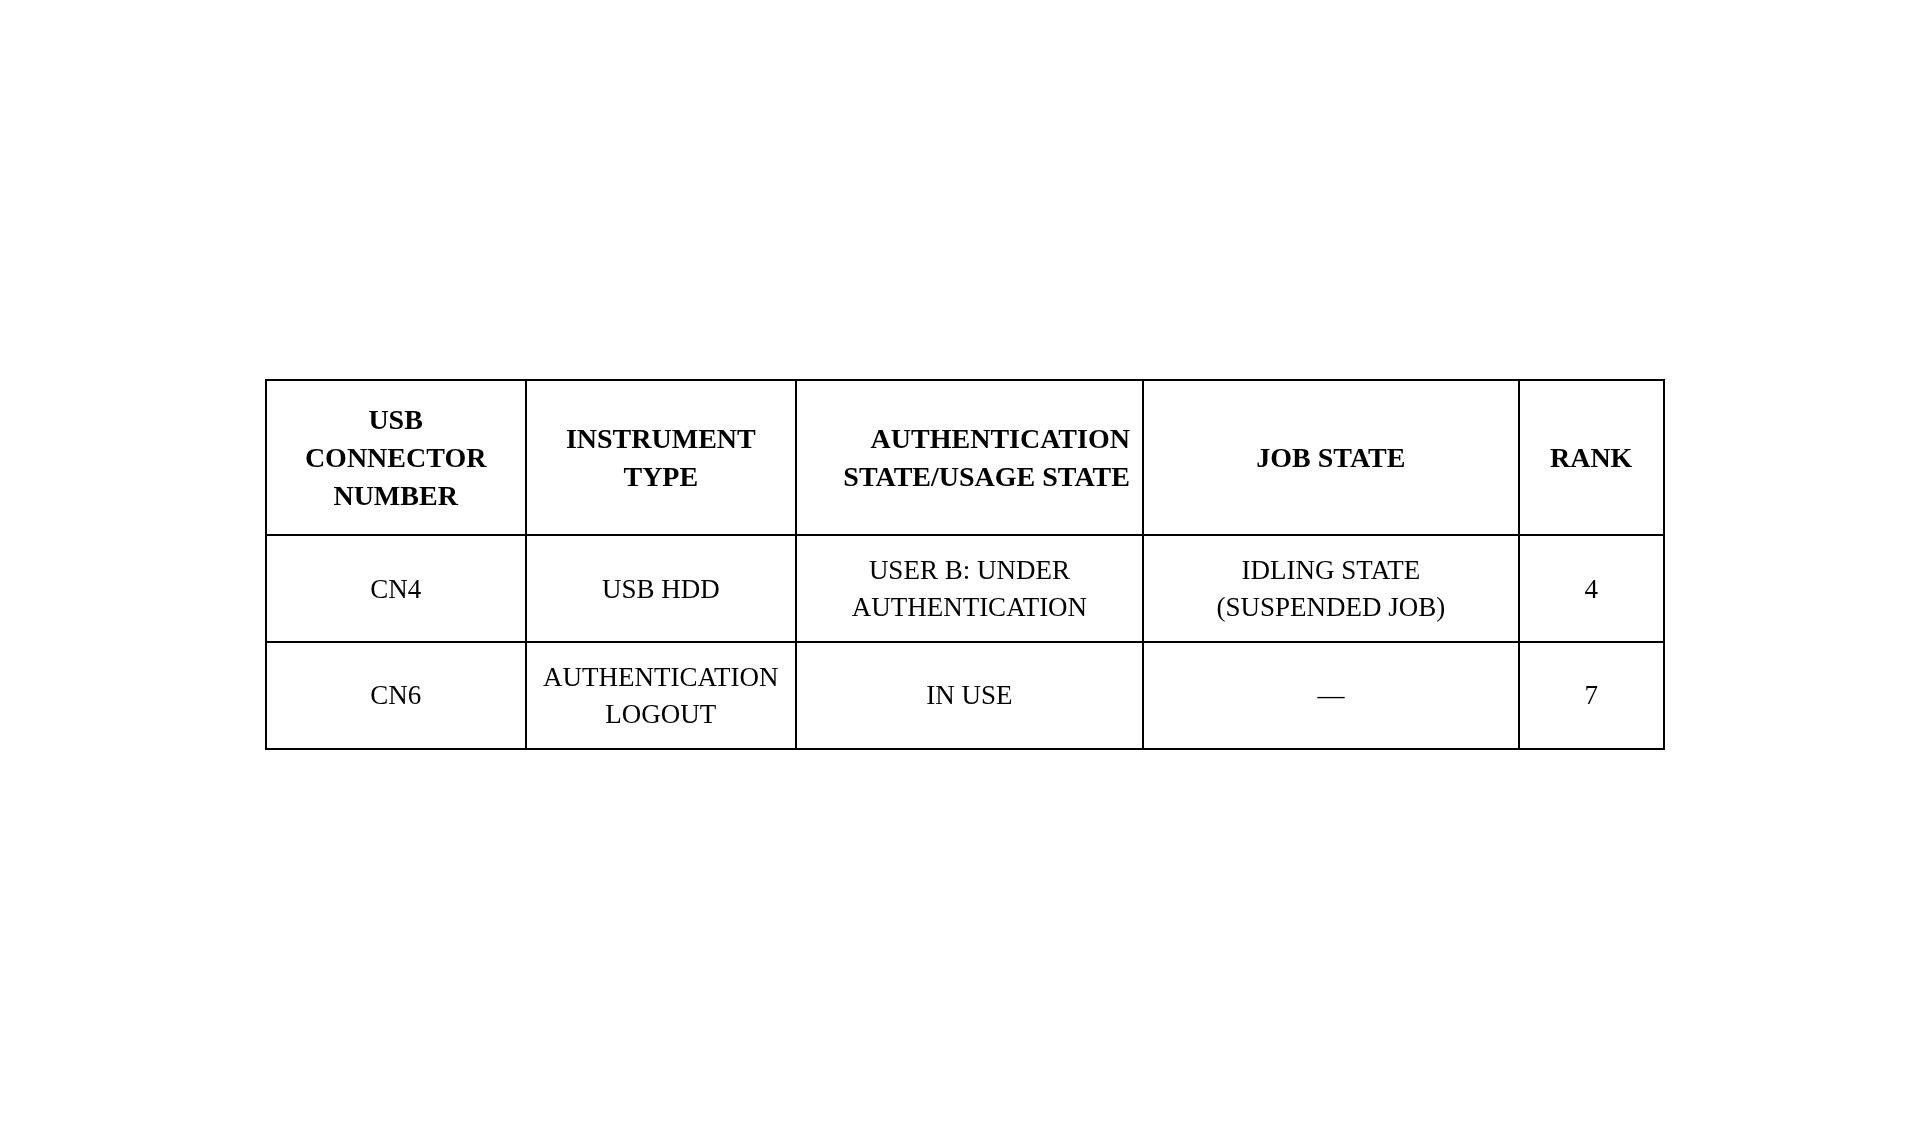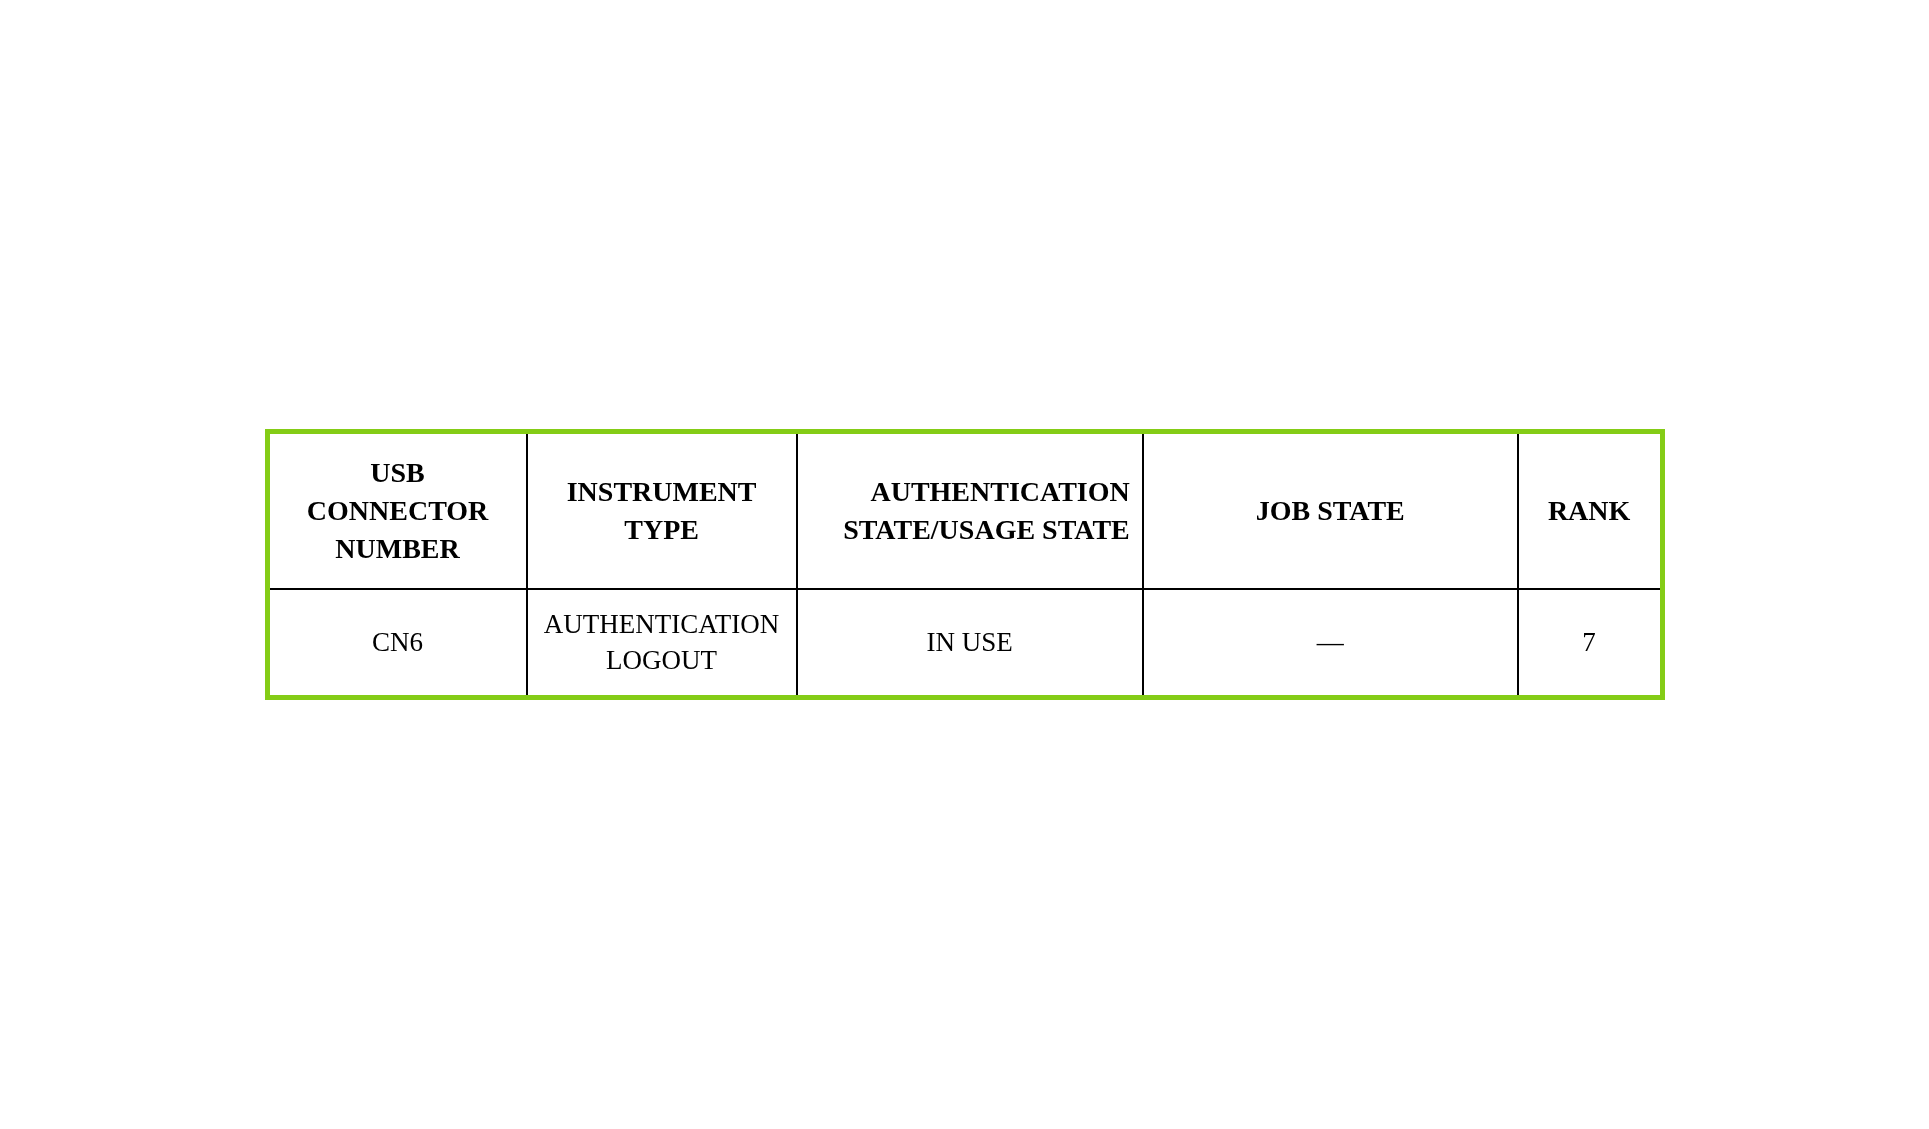--- a/index.html
+++ b/index.html
@@ -19,21 +19,21 @@
     }
 
     .table-container {
       width: 1400px;
       margin: 60px auto;
     }
 
     table {
       width: 100%;
       border-collapse: collapse;
-      border: 5px solid #84cc16;
+      border: 2px solid #84cc16;
     }
 
     th, td {
       border: 2px solid #000;
       text-align: center;
       vertical-align: middle;
       padding: 16px 12px;
       font-size: 28px;
       font-weight: normal;
       line-height: 1.35;
@@ -64,20 +64,27 @@
       <tr>
         <th class="col-usb">USB CONNECTOR NUMBER</th>
         <th class="col-instrument">INSTRUMENT TYPE</th>
         <th class="col-auth">AUTHENTICATION STATE/USAGE STATE</th>
         <th class="col-job">JOB STATE</th>
         <th class="col-rank">RANK</th>
       </tr>
     </thead>
     <tbody id="table-body">
         <tr>
+          <td>CN4</td>
+          <td>USB HDD</td>
+          <td>USER B: UNDER AUTHENTICATION</td>
+          <td>IDLING STATE (SUSPENDED JOB)</td>
+          <td>4</td>
+        </tr>
+        <tr>
           <td>CN6</td>
           <td>AUTHENTICATION LOGOUT</td>
           <td>IN USE</td>
           <td>—</td>
           <td>7</td>
         </tr>
       </tbody>
   </table>
 </div>
 

